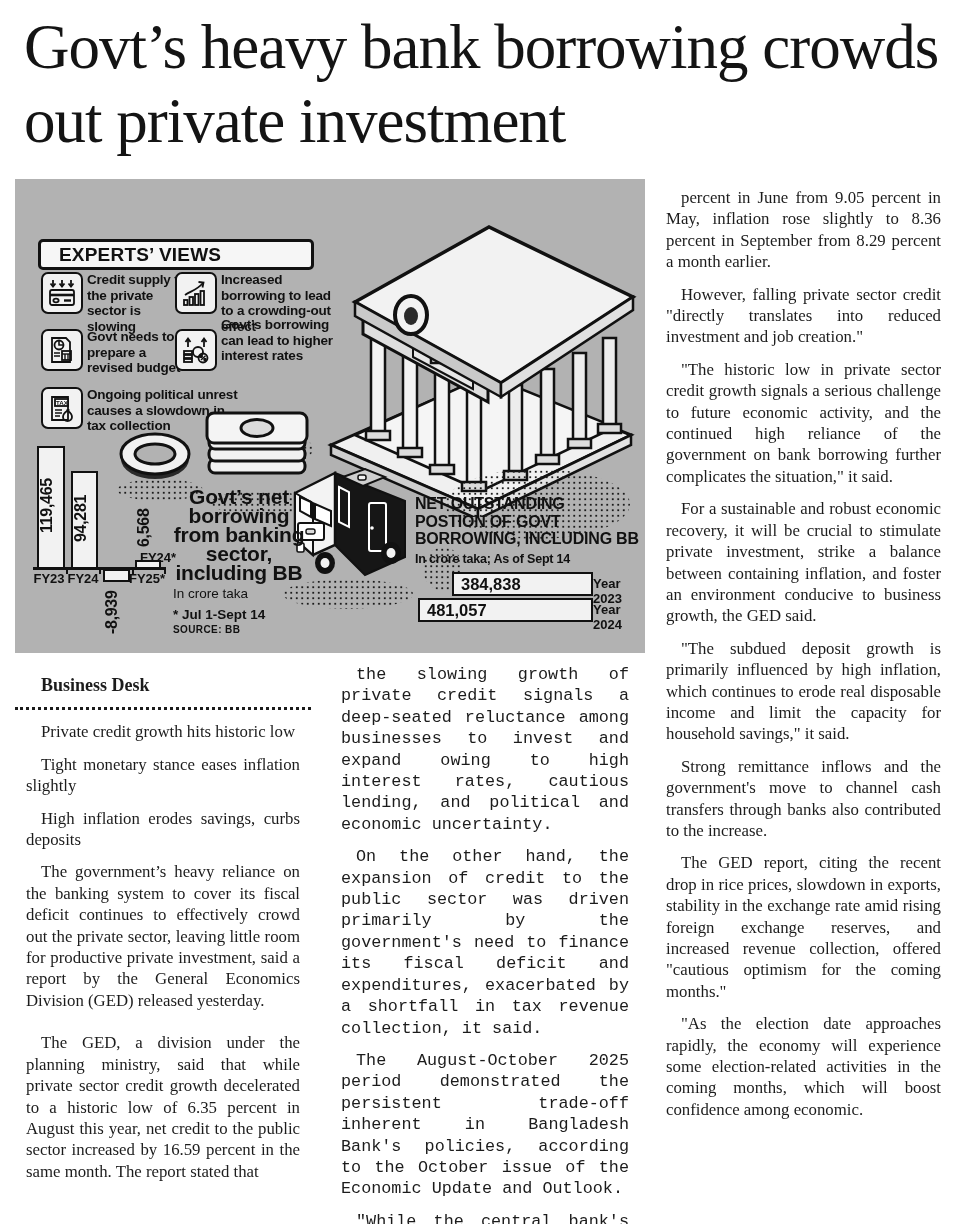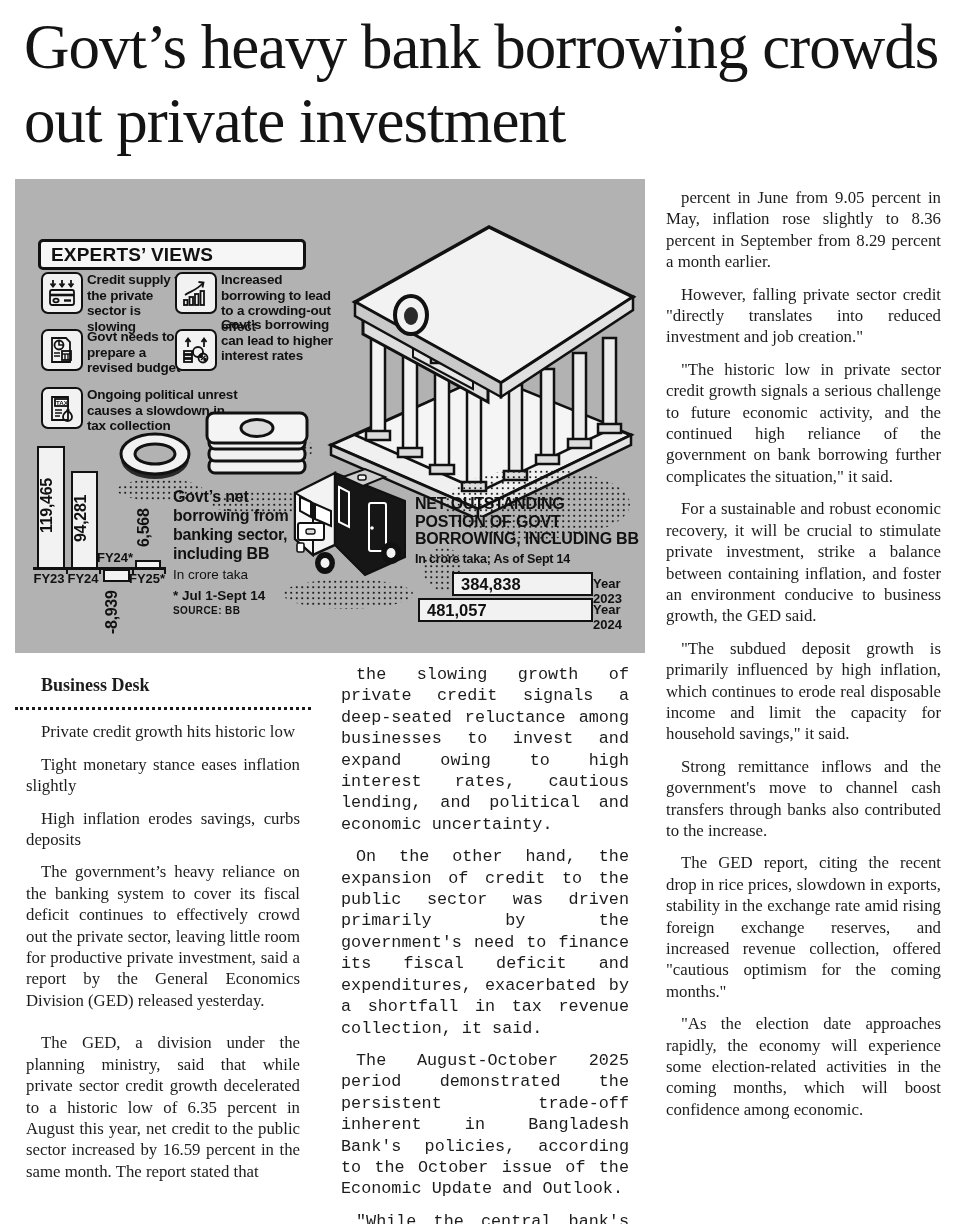--- a/index.html
+++ b/index.html
@@ -6,33 +6,33 @@
   .page{position:relative;width:954px;height:1224px;background:#ffffff;overflow:hidden;
         font-family:"Liberation Serif",serif;color:#1c1c1c;}
   
   .headline{position:absolute;left:16px;top:2px;width:935px;font-weight:400;
             font-size:63px;line-height:74px;letter-spacing:-1px;color:#141414;margin:8px;}
   
   .info{position:absolute;left:15px;top:179px;width:630px;height:474px;background:#b2b2b2;overflow:hidden;
         font-family:"Liberation Sans",sans-serif;color:#111;}
   .ev-header{position:absolute;left:23px;top:60px;width:252px;height:23px;background:#f6f6f6;
              border:3px solid #111;border-radius:5px;font-weight:bold;font-size:19px;
-             letter-spacing:.2px;padding:2px 0 0 10px;}
+             letter-spacing:.2px;padding:2px 0 0 18px;}
   .icon-box{position:absolute;width:38px;height:38px;background:#f2f2f2;border:2.5px solid #111;
             border-radius:7px;display:flex;align-items:center;justify-content:center;}
   .ev-text{position:absolute;font-weight:bold;font-size:13.5px;line-height:15.5px;letter-spacing:-.2px;}
   
   .bar{position:absolute;background:#f2f2f2;border:2px solid #111;}
   .vtext{position:absolute;font-weight:bold;font-size:16px;letter-spacing:-.3px;
          writing-mode:vertical-rl;transform:rotate(180deg);text-align:center;}
   .axis{position:absolute;left:18px;top:388px;width:133px;height:2.5px;background:#111;}
   .tick{position:absolute;width:2px;height:5px;background:#111;top:390px;}
   .cat{position:absolute;font-weight:bold;font-size:13px;text-align:center;}
   .chart-caption{position:absolute;left:158px;top:308px;width:132px;}
-  .cc-title{font-weight:bold;font-size:16px;line-height:19px;letter-spacing:-.2px;}
+  .cc-title{font-weight:bold;font-size:21px;line-height:19px;letter-spacing:-.2px;text-align:center;}
   .cc-unit{font-size:13.5px;margin-top:4px;}
   .cc-note{font-weight:bold;font-size:13.5px;margin-top:6px;}
   .cc-src{font-weight:bold;font-size:10px;letter-spacing:.4px;margin-top:2px;}
   
   .out-title{position:absolute;left:400px;top:316px;width:228px;
              font-weight:bold;font-size:16px;line-height:17.5px;letter-spacing:-.2px;}
   .out-sub{font-size:12.5px;margin-top:3px;}
   .outbar{position:absolute;height:19px;background:#f2f2f2;border:2.5px solid #111;
           font-weight:bold;font-size:16.5px;padding:1px 0 0 7px;}
   .outlabel{position:absolute;font-weight:bold;font-size:13px;}
@@ -262,21 +262,21 @@
       <div class="tick" style="left:117px;"></div>
         <div class="tick" style="left:149px;"></div>
 
       <span class="vtext" style="left:23px;top:270px;height:114px;width:22px;">119,465</span>
       <span class="vtext" style="left:57px;top:295px;height:89px;width:21px;">94,281</span>
       <span class="vtext" style="left:88px;top:402px;height:62px;width:23px;">-8,939</span>
       <span class="vtext" style="left:120px;top:320px;height:58px;width:22px;">6,568</span>
 
       <span class="cat" style="left:16px;top:392px;width:36px;">FY23</span>
       <span class="cat" style="left:50px;top:392px;width:36px;">FY24</span>
-      <span class="cat" style="left:82px;top:371px;width:36px;">FY24*</span>
+      <span class="cat" style="left:82px;top:371px;width:36px;padding-left:43px;">FY24*</span>
       <span class="cat" style="left:114px;top:392px;width:36px;">FY25*</span>
 
       <div class="chart-caption">
         <div class="cc-title">Govt’s net borrowing from banking sector, including BB</div>
         <div class="cc-unit">In crore taka</div>
         <div class="cc-note">* Jul 1-Sept 14</div>
         <div class="cc-src">SOURCE: BB</div>
       </div>
     </div>
 

